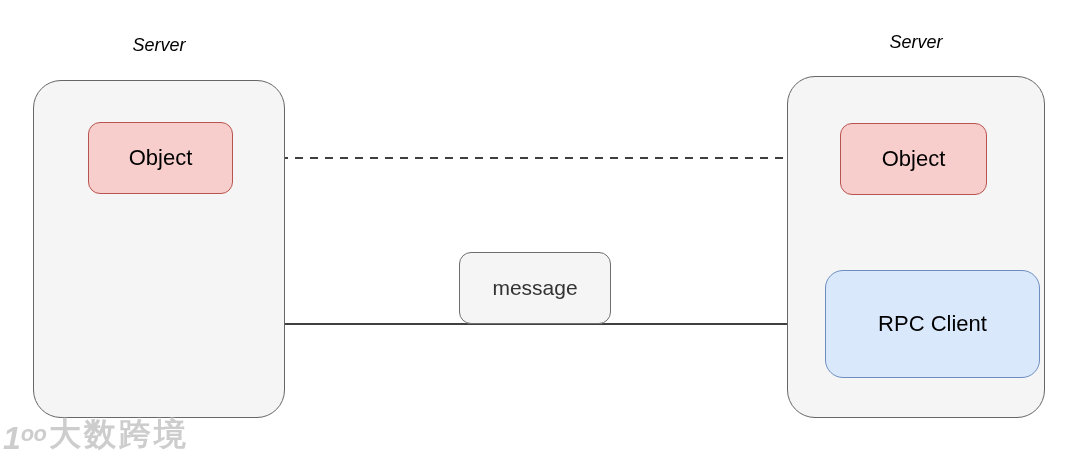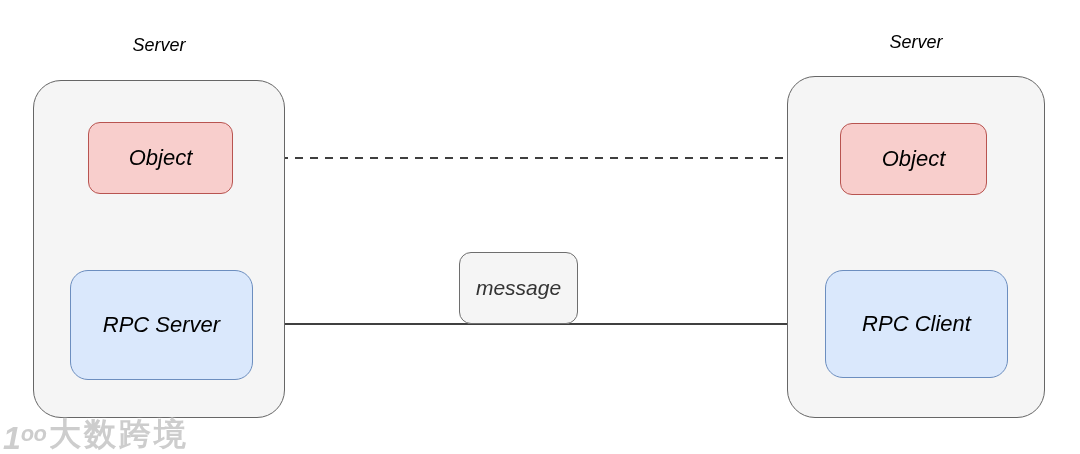--- a/index.html
+++ b/index.html
@@ -49,38 +49,37 @@
   .group-title.client { left: 787px; top: 32px; width: 258px; }
   .node {
     position: absolute;
     display: flex;
     align-items: center;
     justify-content: center;
     box-sizing: border-box;
     font-size: 22px;
     color: #000;
     text-align: center;
-    font-style: italic;
   }
   .node.object {
     background: var(--object_fill, #f8cecc);
     border: 1.5px solid var(--object_stroke, #b85450);
     border-radius: 12px;
   }
   .node.object.server-side { left: 88px; top: 122px; width: 145px; height: 72px; }
   .node.object.client-side { left: 840px; top: 123px; width: 147px; height: 72px; }
   .node.rpc {
     background: var(--rpc_fill, #dae8fc);
     border: 1.5px solid var(--rpc_stroke, #6c8ebf);
     border-radius: 18px;
   }
   .node.rpc.server-side { left: 70px; top: 270px; width: 183px; height: 110px; }
-  .node.rpc.client-side { left: 825px; top: 270px; width: 183px; height: 108px; }
+  .node.rpc.client-side { left: 825px; top: 270px; width: 215px; height: 108px; }
   .node.message {
-    left: 459px; top: 252px; width: 119px; height: 72px;
+    left: 459px; top: 252px; width: 152px; height: 72px;
     background: var(--group_fill, #f5f5f5);
     border: 1.5px solid #6e6e6e;
     border-radius: 12px;
     font-size: 21px;
     color: #333;
   }
   .watermark {
     position: absolute;
     left: 3px; top: 413px;
     display: flex;
@@ -126,21 +125,20 @@
   </svg>
 
   <div class="group-title server">Server</div>
   <div class="group-title client">Server</div>
 
   <div class="group server"></div>
   <div class="group client"></div>
 
   <div class="node object server-side">Object</div>
 
-  <div class="node rpc server-side">RPC Server</div>
 
   <div class="node object client-side">Object</div>
 
   <div class="node rpc client-side">RPC Client</div>
 
   <div class="node message">message</div>
 
   <div class="watermark">
     <span class="watermark-logo">1ᵒᵒ</span>
     <span class="watermark-text">大数跨境</span>

